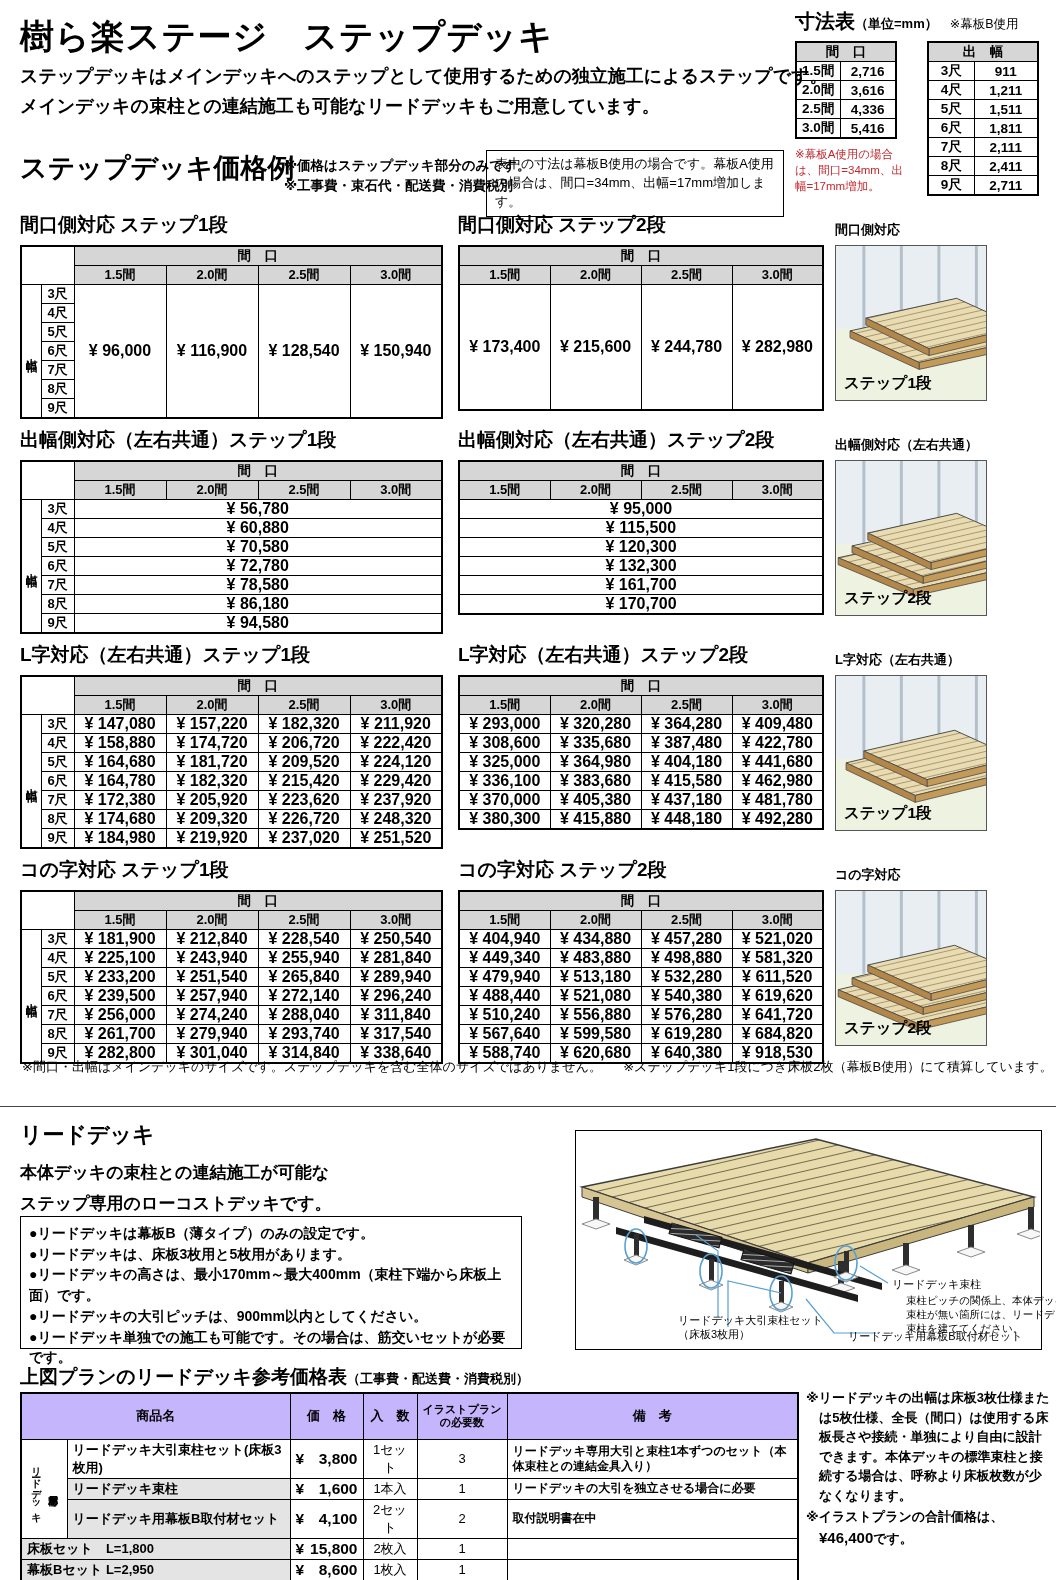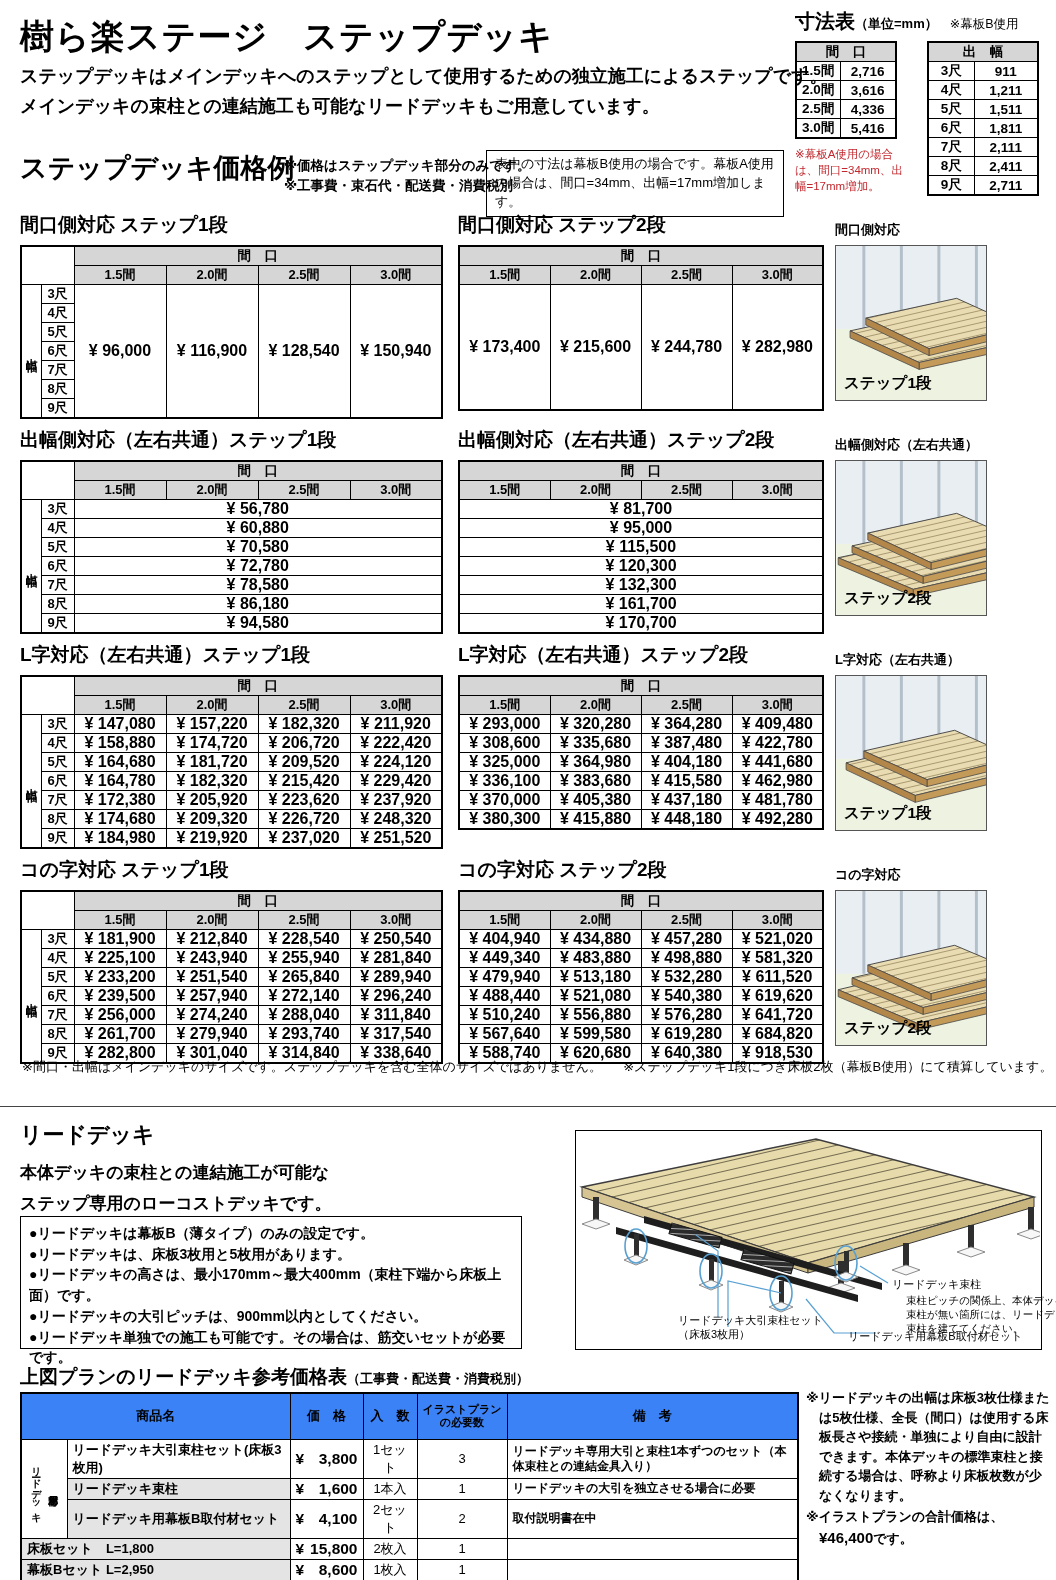--- a/index.html
+++ b/index.html
@@ -60,21 +60,21 @@
 #ld-bullets{left:20px;top:1216px;width:502px;height:133px;border:1.5px solid #000;padding:6px 8px;font-size:14px;font-weight:600;line-height:1.48}
 #illus-box{left:575px;top:1130px;width:467px;height:220px;border:1.5px solid #000;background:#fff}
 .illus-label{position:absolute;font-size:11px;line-height:1.3;white-space:nowrap}
 .illus-note{position:absolute;font-size:10.5px;line-height:1.35;white-space:nowrap}
 
 
 #ref-heading{left:20px;top:1364px;font-size:19px;font-weight:bold}
 #ref-heading .sub{font-size:13px;font-weight:bold}
 table.ref{position:absolute;left:20px;top:1392px;width:777px;border-collapse:collapse;border:2px solid #000;table-layout:fixed}
 .ref th,.ref td{border:1px solid #000;padding:1px 5px;font-size:13px;vertical-align:middle}
-.ref thead th{background:#3b82f6;font-weight:bold;text-align:center;height:46px}
+.ref thead th{background:#c4b5fd;font-weight:bold;text-align:center;height:46px}
 .ref thead .small2{font-size:11px;line-height:1.25;padding:0}
 .ref .vgroup2{background:#fff;padding:1px}
 .vwrap{display:flex;justify-content:center;gap:3px}
 .vtxt{writing-mode:vertical-rl;font-size:10px;font-weight:bold;letter-spacing:0}
 .ref .nm{text-align:left;font-weight:600}
 .ref .g{background:#e4e4e4}
 .ref .prw{display:flex;justify-content:space-between;font-weight:bold;font-size:15.5px}
 .ref .ct{text-align:center}
 .ref .rm{font-size:12px;line-height:1.25;font-weight:600}
 .ref .r1{height:34px}
@@ -377,23 +377,20 @@
             <th class="gh" colspan="4">間　口</th>
           </tr>
       <tr>
         <th class="ch">1.5間</th>
         <th class="ch">2.0間</th>
         <th class="ch">2.5間</th>
         <th class="ch">3.0間</th>
       </tr>
     </thead>
     <tbody>
-          <tr>
-            <td class="pv" colspan="4">¥ 81,700</td>
-          </tr>
           <tr>
             <td class="pv" colspan="4">¥ 95,000</td>
           </tr>
           <tr>
             <td class="pv" colspan="4">¥ 115,500</td>
           </tr>
           <tr>
             <td class="pv" colspan="4">¥ 120,300</td>
           </tr>
           <tr>

